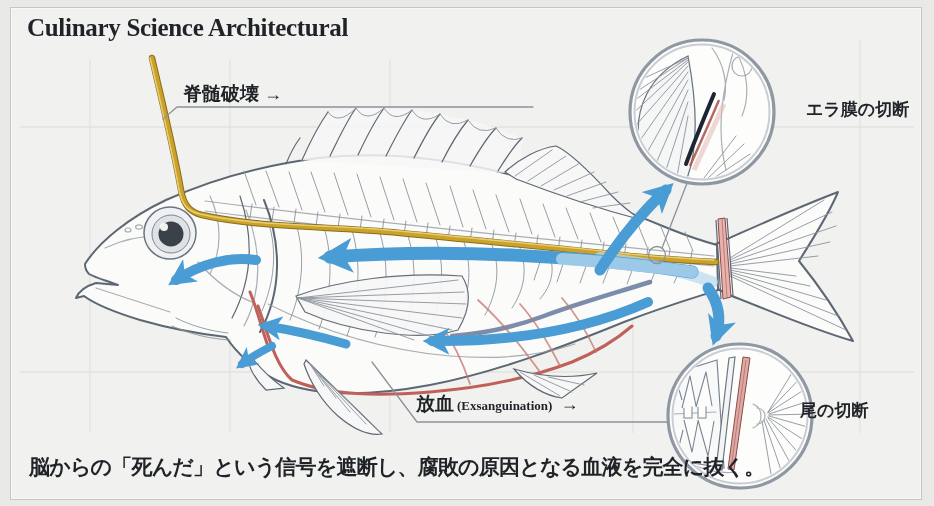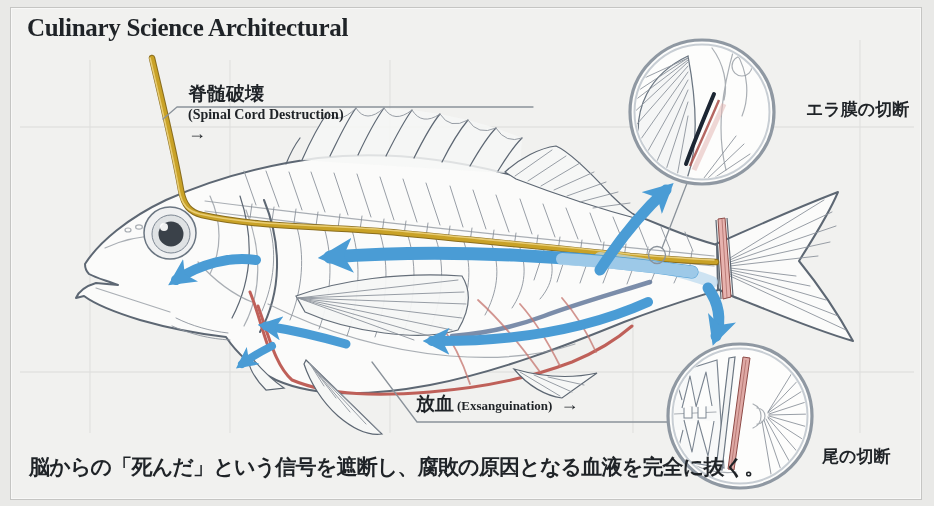--- a/index.html
+++ b/index.html
@@ -42,25 +42,25 @@
   
   .page-title{
     position:absolute;left:27px;top:14px;margin:0;
     font-size:25px;font-weight:bold;letter-spacing:-.3px;color:var(--ink,#1f2327);
   }
   .callout{position:absolute;white-space:nowrap;display:flex;align-items:baseline;color:var(--ink,#1f2327);}
   .callout .jp{font-size:19px;font-weight:bold;}
   .callout .en{font-size:14px;font-weight:bold;margin:0 3px;}
   .callout .en.sm{font-size:13px;}
   .callout .arr{font-size:18px;font-weight:bold;margin:0 5px;}
-  .callout-spinal{left:183px;top:81px;flex-direction:column;}
+  .callout-spinal{left:183px;top:81px;}
   .callout-bleed{left:416px;top:391px;}
   .inset-label{position:absolute;font-size:17px;font-weight:bold;white-space:nowrap;color:var(--ink,#1f2327);}
   .inset-label.gill{left:806px;top:98px;}
-  .inset-label.tail{left:822px;top:399px;margin-top:46px;}
+  .inset-label.tail{left:800px;top:399px;}
   .footnote{
     position:absolute;left:29px;top:453px;
     font-size:21px;font-weight:bold;letter-spacing:-.8px;white-space:nowrap;
     color:var(--ink,#1f2327);
   }
 </style>
 </head>
 <body>
 
 <div class="stage">
@@ -206,21 +206,20 @@
         <path class="bone2" d="M757,408 a8,8 0 0 1 0,16 M753,404 a13,13 0 0 1 0,24"></path>
         <path class="bone2" d="M680,458 C700,470 720,474 736,472" opacity=".6"></path>
       </g>
     </g>
   </svg>
 
   <h1 class="page-title">Culinary Science Architectural</h1>
 
   <div class="callout callout-spinal">
     <span class="jp">脊髄破壊</span>
-    <span class="en">(Spinal Cord Destruction)</span>
     <span class="arr">→</span>
   </div>
 
   <div class="callout callout-bleed">
     <span class="jp">放血</span>
     <span class="en sm">(Exsanguination)</span>
     <span class="arr">→</span>
   </div>
 
   <div class="inset-label gill">エラ膜の切断</div>

